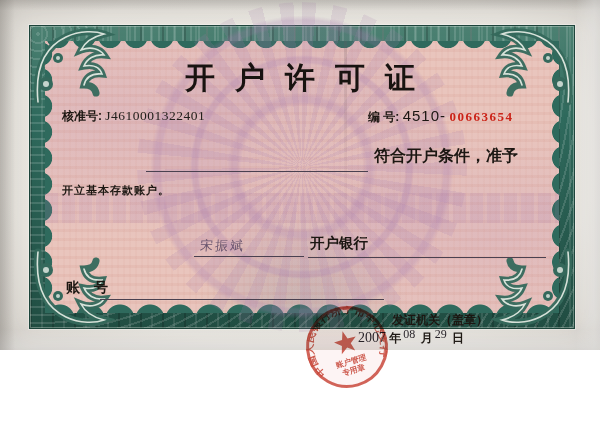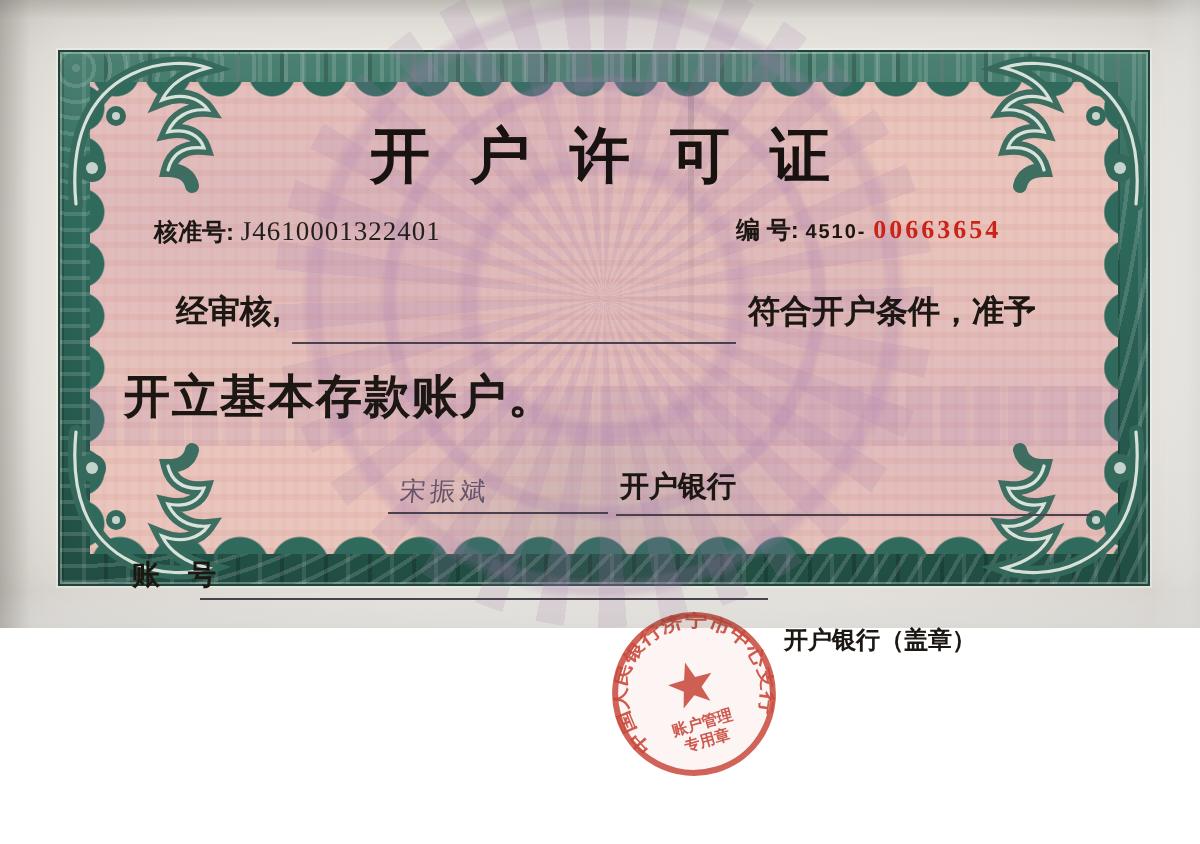--- a/index.html
+++ b/index.html
@@ -7,21 +7,21 @@
     --green-dark:#214e43;
     --green-light:#4d8273;
     --pink:#e9c5bd;
     --lavender:rgba(168,124,176,.30);
     --ink:#1c1712;
     --seal-red:#c43a2b;
     --num-red:#cb2318;
   }
   html,body{margin:0;padding:0;}
   body{width:600px;height:422px;overflow:hidden;font-family:"Liberation Sans",sans-serif;}
-  .page{position:relative;width:600px;height:314px;
+  .page{position:relative;width:600px;height:350px;
     background:
       linear-gradient(90deg, rgba(60,55,50,.20) 0, rgba(0,0,0,0) 2.5%, rgba(0,0,0,0) 96%, rgba(255,255,255,.5) 99%),
       linear-gradient(180deg, rgba(60,55,50,.16) 0, rgba(0,0,0,0) 3%, rgba(0,0,0,0) 94%, rgba(255,255,255,.45) 99%),
       radial-gradient(ellipse at 50% 45%, #efece6 0%, #e8e5df 70%, #d9d5cf 100%);
   }
   .page::after{content:"";position:absolute;inset:0;box-shadow:inset 0 0 34px rgba(95,88,82,.28);pointer-events:none;}
 
   
   .frame{position:absolute;left:30px;top:26px;right:26px;bottom:22px;
     background:
@@ -70,29 +70,29 @@
   .corner.tr{right:28px;top:28px;transform:scaleX(-1);}
   .corner.bl{left:34px;bottom:24px;transform:scaleY(-1);}
   .corner.br{right:28px;bottom:24px;transform:scale(-1,-1);}
 
   
   .content{position:absolute;inset:0;color:var(--ink);}
   .title{position:absolute;top:58px;left:0;width:100%;text-align:center;
     font-family:"DejaVu Serif","Liberation Serif",serif;font-weight:bold;
     font-size:30px;letter-spacing:20px;text-indent:20px;color:#181310;}
   .lbl{font-weight:bold;}
-  .meta-left{position:absolute;left:62px;top:108px;font-size:12px;margin-left:15px;}
+  .meta-left{position:absolute;left:62px;top:108px;font-size:12px;}
   .meta-left .val{font-family:"Liberation Serif",serif;font-size:13.5px;letter-spacing:.5px;color:#23201c;}
   .meta-right{position:absolute;left:368px;top:107px;font-size:12px;}
-  .meta-right .prefix{font-size:10px;font-weight:bold;letter-spacing:1px;}
+  .meta-right .prefix{font-size:15px;font-weight:normal;letter-spacing:1px;}
   .meta-right .red{color:var(--num-red);font-family:"Liberation Serif",serif;font-weight:bold;font-size:13px;letter-spacing:1.5px;margin-top:40px;}
   .row1-label{position:absolute;left:88px;top:146px;font-size:16px;font-weight:bold;}
   .company{position:absolute;left:152px;top:151px;font-size:12px;letter-spacing:.5px;color:#452f35;}
   .cond{position:absolute;left:374px;top:146px;font-size:16px;font-weight:bold;}
-  .row2{position:absolute;left:62px;top:183px;font-size:23px;font-weight:bold;letter-spacing:1px;}
+  .row2{position:absolute;left:62px;top:183px;font-size:11px;font-weight:bold;letter-spacing:1px;}
   .rep-label{position:absolute;left:60px;top:236px;font-size:13.5px;font-weight:bold;}
   .rep-name{position:absolute;left:200px;top:237px;font-size:13px;color:#5d4a66;letter-spacing:2px;transform:skewX(-5deg);opacity:.9;font-family:"Liberation Serif",serif;}
   .bank-label{position:absolute;left:310px;top:234px;font-size:14.5px;font-weight:bold;}
   .bank-name{position:absolute;left:372px;top:239px;font-size:12.5px;letter-spacing:1px;color:#3d3143;}
   .acct-label{position:absolute;left:66px;top:279px;font-size:14px;font-weight:bold;}
   .acct-num{position:absolute;left:108px;top:280px;font-size:13.5px;font-family:"Liberation Serif",serif;letter-spacing:.6px;color:#2a2730;}
   .issuer{position:absolute;left:392px;top:312px;font-size:12px;font-weight:bold;}
   .dateline{position:absolute;left:358px;top:330px;font-size:12px;font-weight:bold;white-space:nowrap;}
   .dateline .fill{font-family:"Liberation Serif",serif;font-weight:normal;font-size:14px;color:#241f26;}
   .dateline .up{position:relative;top:-4px;font-size:12px;margin:0 2px;}
@@ -156,37 +156,42 @@
       <span class="lbl">核准号:</span>
       <span class="val">J4610001322401</span>
     </div>
 
     <div class="meta-right">
       <span class="lbl">编 号:</span>
       <span class="prefix">4510-</span>
       <span class="red">00663654</span>
     </div>
 
-    <div class="row1-label">经审核,</div>
     <div class="u u1"></div>
     <div class="cond">符合开户条件，准予</div>
 
     <div class="row2">开立基本存款账户。</div>
 
     <div class="rep-name">宋振斌</div>
     <div class="u u2"></div>
 
     <div class="bank-label">开户银行</div>
     <div class="u u3"></div>
 
     <div class="acct-label">账　号</div>
     <div class="u u4"></div>
 
-    <div class="issuer">开户银行（盖章）</div>
-
+    <div class="issuer">发证机关（盖章）</div>
+
+    <div class="dateline">
+      <span class="fill">2007</span>
+      <span>年</span><span class="fill up">08</span>
+      <span>月</span><span class="fill up">29</span>
+      <span>日</span>
+    </div>
 
     <svg class="seal" viewBox="0 0 84 84">
       <circle cx="42" cy="42" r="38.5" fill="none" stroke="#c43a2b" stroke-width="3" opacity=".85"></circle>
       <circle cx="42" cy="42" r="38.5" fill="#c43a2b" opacity=".06"></circle>
       <path id="sealArc" d="M 15,61 A 33,33 0 1 1 69,61" fill="none"></path>
       <text font-size="8.2" fill="#c43a2b" font-weight="bold" opacity=".9">
         <textPath href="#sealArc" startOffset="0" textLength="142" lengthAdjust="spacingAndGlyphs">中国人民银行济宁市中心支行</textPath>
       </text>
       <path d="M42,26 L44.8,34.2 L53,34.4 L46.5,39.6 L48.8,47.4 L42,42.6 L35.2,47.4 L37.5,39.6 L31,34.4 L39.2,34.2 Z" fill="#c43a2b" opacity=".88"></path>
       <text x="42" y="59" text-anchor="middle" font-size="7.6" fill="#c43a2b" font-weight="bold" opacity=".9">账户管理</text>

